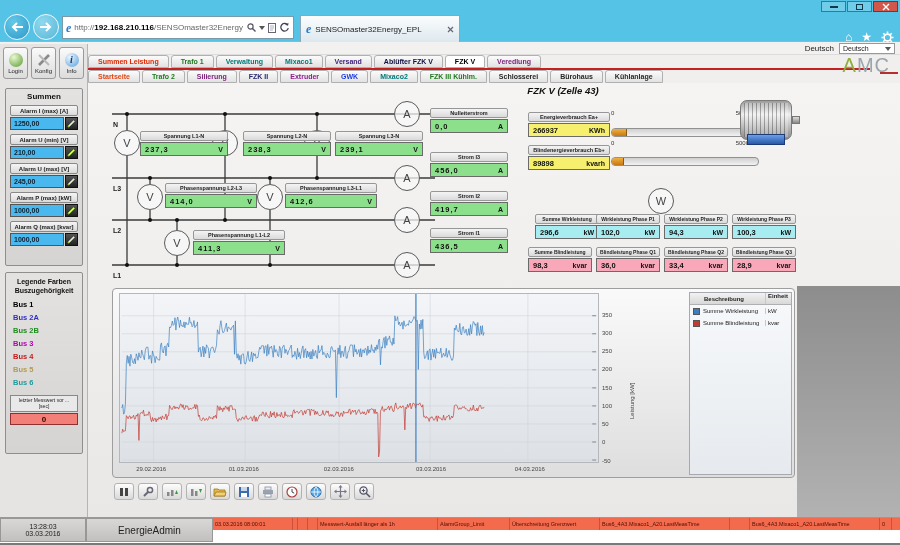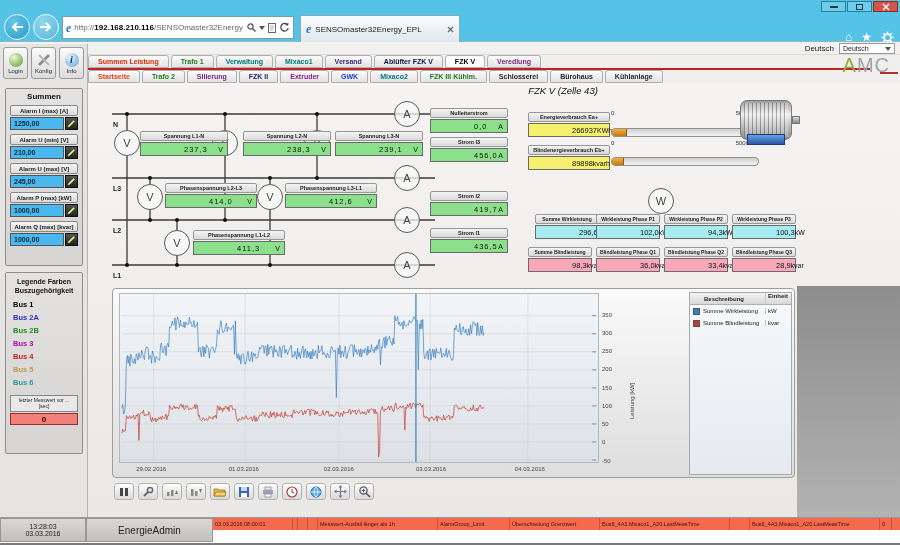--- a/index.html
+++ b/index.html
@@ -62,28 +62,28 @@
   .legend-title{font-size:7px;font-weight:bold;text-align:center;color:#111;margin-top:5px;line-height:1.25;}
   .bus-item{font-size:7.5px;font-weight:bold;margin:4px 0 0 7px;}
   .lastm-label{margin:8px 4px 0 4px;border:1px solid #888;background:#e9e9e9;font-size:5px;text-align:center;
     color:#222;padding:1px 0;line-height:1.3;}
   .lastm-val{margin:1px 4px 0 4px;height:12px;background:#f28078;border:1px solid #903030;
     font-size:8px;font-weight:bold;text-align:center;line-height:11px;color:#300;}
   
   .main{position:absolute;left:88px;top:83px;width:812px;height:434px;background:linear-gradient(#f5f4f3,#e9e8e7);}
   .void{position:absolute;left:709px;top:203px;width:103px;height:231px;background:linear-gradient(#8d8d8d,#b2b2b2);}
   .page-title{position:absolute;left:380px;top:2px;width:190px;text-align:center;
-    font-size:9.5px;font-weight:normal;font-style:italic;color:#111;}
+    font-size:9.5px;font-weight:bold;font-style:italic;color:#111;}
   .meter{position:absolute;width:26px;height:26px;border-radius:50%;border:1.5px solid #5a5a5a;
     background:rgba(248,248,248,.75);font-size:11px;color:#444;display:flex;align-items:center;justify-content:center;}
   .databox{position:absolute;}
   .db-label{height:10px;line-height:9px;background:linear-gradient(#f4f4f4,#dadada);border:1px solid #979797;
     border-radius:2px;font-size:5.5px;font-weight:bold;text-align:center;color:#222;white-space:nowrap;overflow:hidden;}
   .db-val{margin-top:1px;height:14px;border:1px solid #6a6a6a;display:flex;align-items:center;
-    font-size:7.5px;font-weight:normal;color:#111;padding-left:39px;}
+    font-size:7.5px;font-weight:bold;color:#111;}
   .db-val .v{padding-left:4px;letter-spacing:1px;}
   .db-val .u{margin-left:auto;padding-right:4px;font-size:7px;}
   .green{background:#8ce08c;}
   .yellow{background:#f6f06e;}
   .cyan{background:#a6ecf0;}
   .pink{background:#f8a8b8;}
   .scale-num{position:absolute;font-size:6px;color:#333;}
   .slider{position:absolute;width:148px;height:9px;border:1px solid #919191;border-radius:4px;
     background:linear-gradient(#cfcfcf,#f2f2f2);overflow:hidden;}
   .slider .fill{height:100%;background:linear-gradient(#f0b040,#c87810);border-right:1px solid #8a5a10;}
@@ -418,21 +418,21 @@
         </div>
     </div>
 
     <div class="databox" style="left:342px;top:25px;width:78px;">
       <div class="db-label">Nulleiterstrom</div>
       <div class="db-val green">
           <span class="v">0,0</span>
           <span class="u">A</span>
         </div>
     </div>
-    <div class="databox" style="left:342px;top:54px;width:78px;">
+    <div class="databox" style="left:342px;top:69px;width:78px;">
       <div class="db-label">Strom I3</div>
       <div class="db-val green">
           <span class="v">456,0</span>
           <span class="u">A</span>
         </div>
     </div>
     <div class="databox" style="left:342px;top:108px;width:78px;">
       <div class="db-label">Strom I2</div>
       <div class="db-val green">
           <span class="v">419,7</span>

